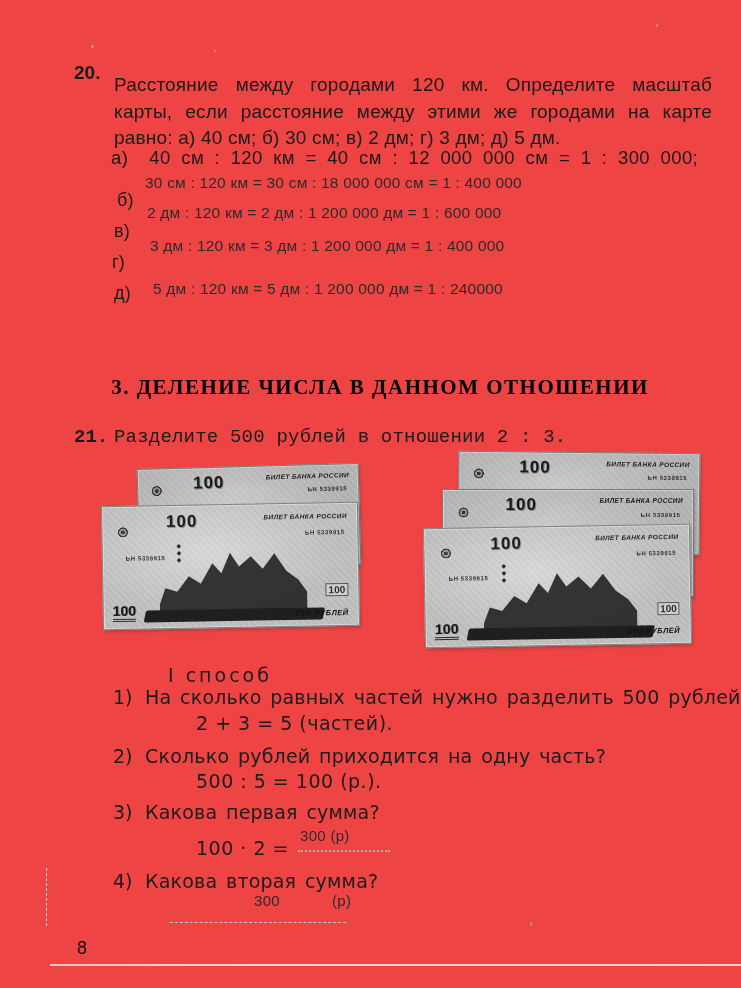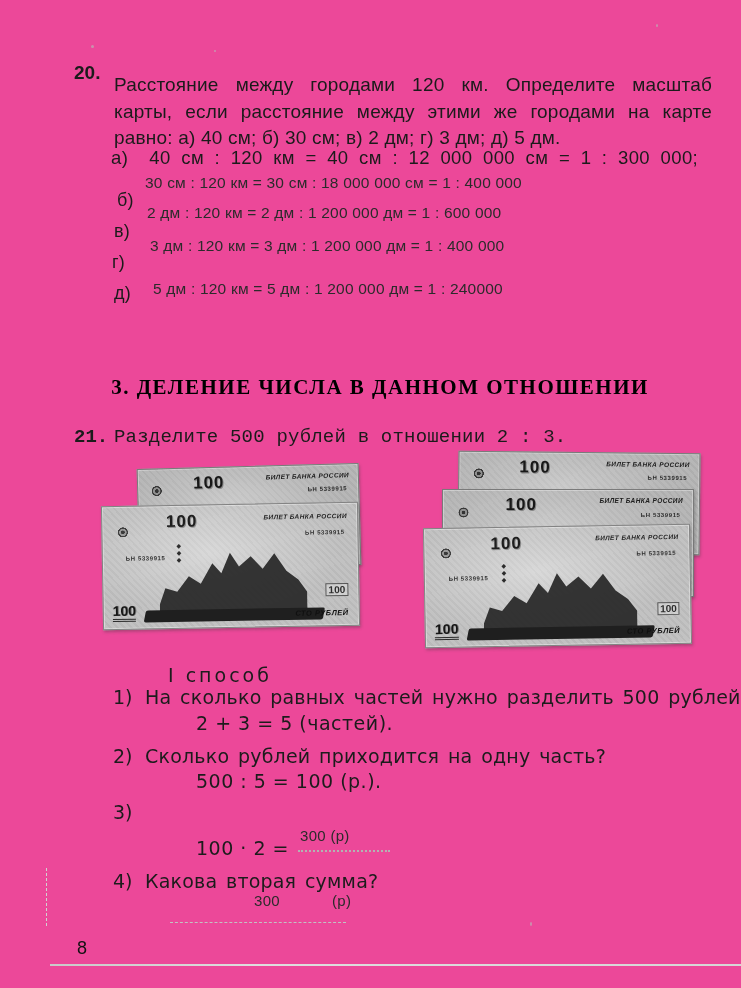--- a/index.html
+++ b/index.html
@@ -1,19 +1,19 @@
 <!DOCTYPE html>
 <html><head>
 <meta charset="utf-8">
 <style>
   html,body{margin:0;padding:0;background:#e9e9e9;}
   .page{
     position:relative;
     width:741px;height:988px;
-    background:#ec4899;
+    background:#ef4444;
     overflow:hidden;
     font-family:"Liberation Sans",sans-serif;
     color:#1b1b1b;
     margin:0 auto;
   }
   
   .prob{position:absolute;display:flex;}
   .prob-num{font-weight:bold;font-size:19px;line-height:26.5px;width:40px;flex:0 0 40px;}
   .prob-body{font-size:19px;line-height:26.5px;letter-spacing:.2px;}
   .jline{text-align:justify;text-align-last:justify;}
@@ -167,20 +167,21 @@
   <div class="hand step-work" style="left:196px;top:712px;">2 + 3 = 5  (частей).</div>
 
   <div class="hand step-q" style="left:113px;top:745px;">
     <span class="step-num">2)</span>
     <span class="q-text">Сколько рублей приходится на одну часть?</span>
   </div>
   <div class="hand step-work" style="left:196px;top:770px;">500 : 5 = 100  (р.).</div>
 
   <div class="hand step-q" style="left:113px;top:801px;">
     <span class="step-num">3)</span>
+    <span class="q-text">Какова первая сумма?</span>
   </div>
   <div class="hand step-work" style="left:196px;top:837px;">100 · 2 =</div>
   <div class="fill-ans" style="left:300px;top:827px;">300  (р)</div>
   <div class="dotline" style="left:298px;top:836px;width:92px;height:14px;"></div>
 
   <div class="hand step-q" style="left:113px;top:870px;">
     <span class="step-num">4)</span>
     <span class="q-text">Какова вторая сумма?</span>
   </div>
   <div class="fill-ans" style="left:254px;top:892px;">300</div>

